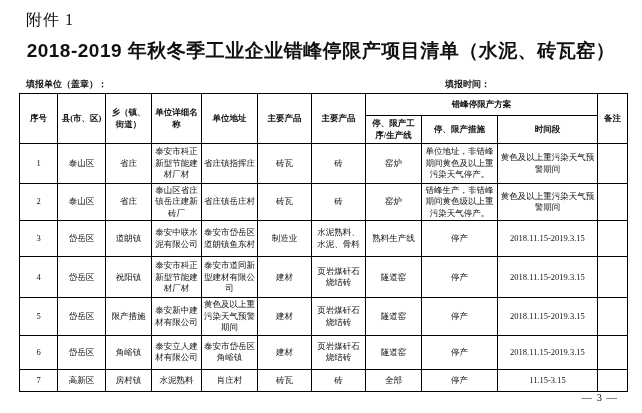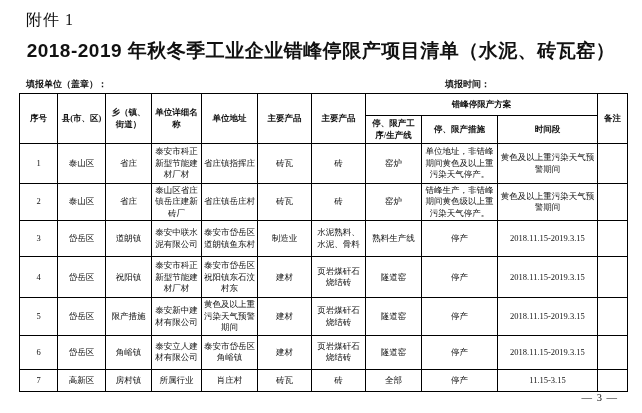--- a/index.html
+++ b/index.html
@@ -134,21 +134,21 @@
       <td>熟料生产线</td>
       <td>停产</td>
       <td>2018.11.15-2019.3.15</td>
       <td></td>
     </tr>
     <tr class="r4">
       <td>4</td>
       <td>岱岳区</td>
       <td>祝阳镇</td>
       <td>泰安市科正新型节能建材厂材</td>
-      <td>泰安市岱岳区祝阳镇东石汶村东</td>
+      <td>泰安市道同新型建材有限公司</td>
       <td>建材</td>
       <td>页岩煤矸石烧结砖</td>
       <td>隧道窑</td>
       <td>停产</td>
       <td>2018.11.15-2019.3.15</td>
       <td></td>
     </tr>
     <tr class="r5">
       <td>5</td>
       <td>岱岳区</td>
@@ -172,21 +172,21 @@
       <td>页岩煤矸石烧结砖</td>
       <td>隧道窑</td>
       <td>停产</td>
       <td>2018.11.15-2019.3.15</td>
       <td></td>
     </tr>
     <tr class="r7">
       <td>7</td>
       <td>高新区</td>
       <td>房村镇</td>
-      <td>所属行业</td>
+      <td>水泥熟料</td>
       <td>肖庄村</td>
       <td>砖瓦</td>
       <td>砖</td>
       <td>全部</td>
       <td>停产</td>
       <td>11.15-3.15</td>
       <td></td>
     </tr>
   </tbody>
 </table>

